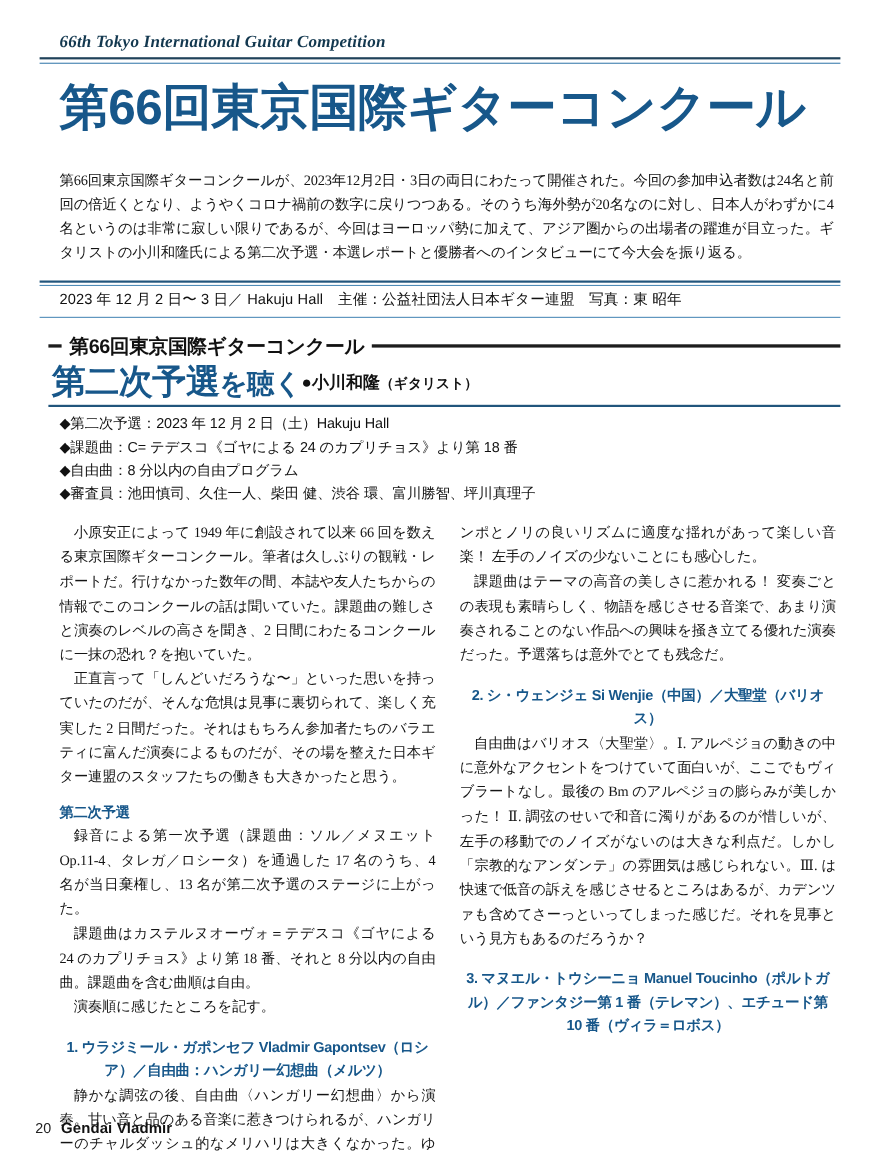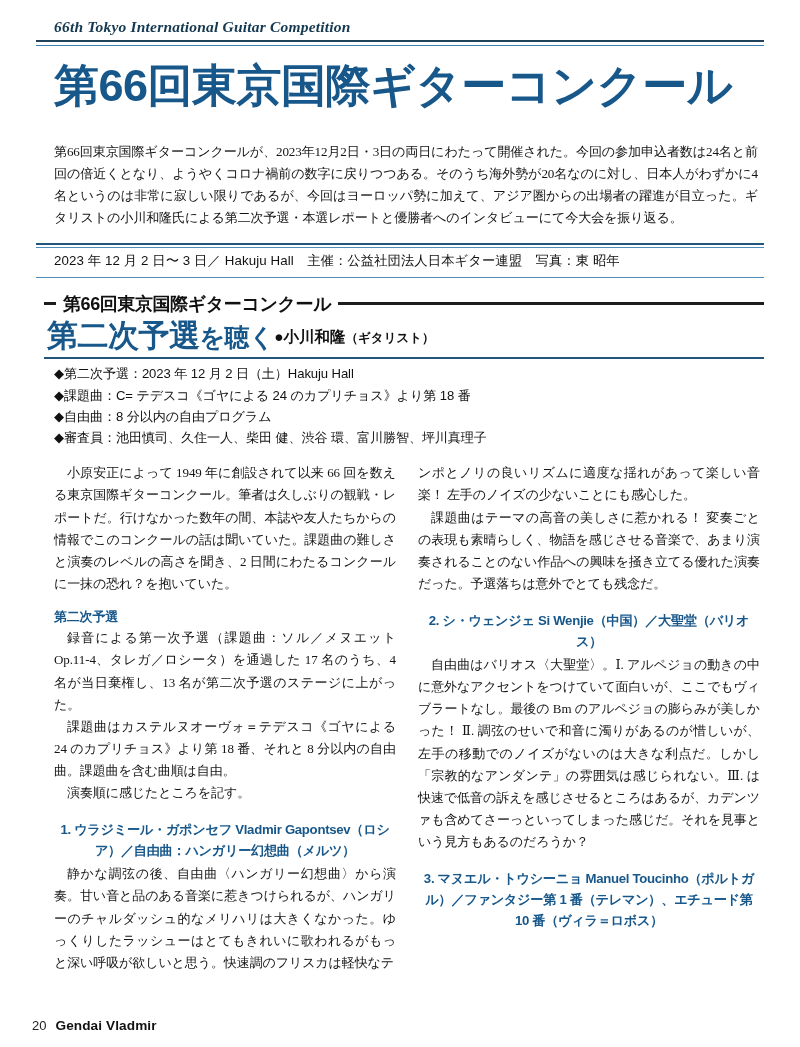--- a/index.html
+++ b/index.html
@@ -14,21 +14,21 @@
     color: #1a1a1a;
     position: relative;
     overflow: hidden;
   }
 
   .page {
     width: 800px;
     height: 1047px;
     position: relative;
     box-sizing: border-box;
-    padding: 0 36px;
+    padding: 12px 36px;
   }
 
   
   .running-head {
     padding-top: 18px;
     font-family: "Liberation Serif", "DejaVu Serif", serif;
     font-style: italic;
     font-weight: bold;
     font-size: 15.5px;
     letter-spacing: .2px;
@@ -267,20 +267,21 @@
     <div class="bullet-line">◆第二次予選：2023 年 12 月 2 日（土）Hakuju Hall</div>
     <div class="bullet-line">◆課題曲：C= テデスコ《ゴヤによる 24 のカプリチョス》より第 18 番</div>
     <div class="bullet-line">◆自由曲：8 分以内の自由プログラム</div>
     <div class="bullet-line">◆審査員：池田慎司、久住一人、柴田 健、渋谷 環、富川勝智、坪川真理子</div>
   </div>
 
   <div class="columns">
 
     <div class="col">
       <p class="body-p">小原安正によって 1949 年に創設されて以来 66 回を数える東京国際ギターコンクール。筆者は久しぶりの観戦・レポートだ。行けなかった数年の間、本誌や友人たちからの情報でこのコンクールの話は聞いていた。課題曲の難しさと演奏のレベルの高さを聞き、2 日間にわたるコンクールに一抹の恐れ？を抱いていた。</p>
+      <p class="body-p">正直言って「しんどいだろうな〜」といった思いを持っていたのだが、そんな危惧は見事に裏切られて、楽しく充実した 2 日間だった。それはもちろん参加者たちのバラエティに富んだ演奏によるものだが、その場を整えた日本ギター連盟のスタッフたちの働きも大きかったと思う。</p>
       <div class="sub-head">第二次予選</div>
       <p class="body-p">録音による第一次予選（課題曲：ソル／メヌエット Op.11-4、タレガ／ロシータ）を通過した 17 名のうち、4 名が当日棄権し、13 名が第二次予選のステージに上がった。</p>
       <p class="body-p">課題曲はカステルヌオーヴォ＝テデスコ《ゴヤによる 24 のカプリチョス》より第 18 番、それと 8 分以内の自由曲。課題曲を含む曲順は自由。</p>
       <p class="body-p">演奏順に感じたところを記す。</p>
       <div class="entry-head">1. ウラジミール・ガポンセフ Vladmir Gapontsev（ロシア）／自由曲：ハンガリー幻想曲（メルツ）</div>
       <p class="body-p">静かな調弦の後、自由曲〈ハンガリー幻想曲〉から演奏。甘い音と品のある音楽に惹きつけられるが、ハンガリーのチャルダッシュ的なメリハリは大きくなかった。ゆっくりしたラッシューはとてもきれいに歌われるがもっと深い呼吸が欲しいと思う。快速調のフリスカは軽快なテ</p>
     </div>
 
     <div class="col">
       <p class="body-p noindent">ンポとノリの良いリズムに適度な揺れがあって楽しい音楽！ 左手のノイズの少ないことにも感心した。</p>

